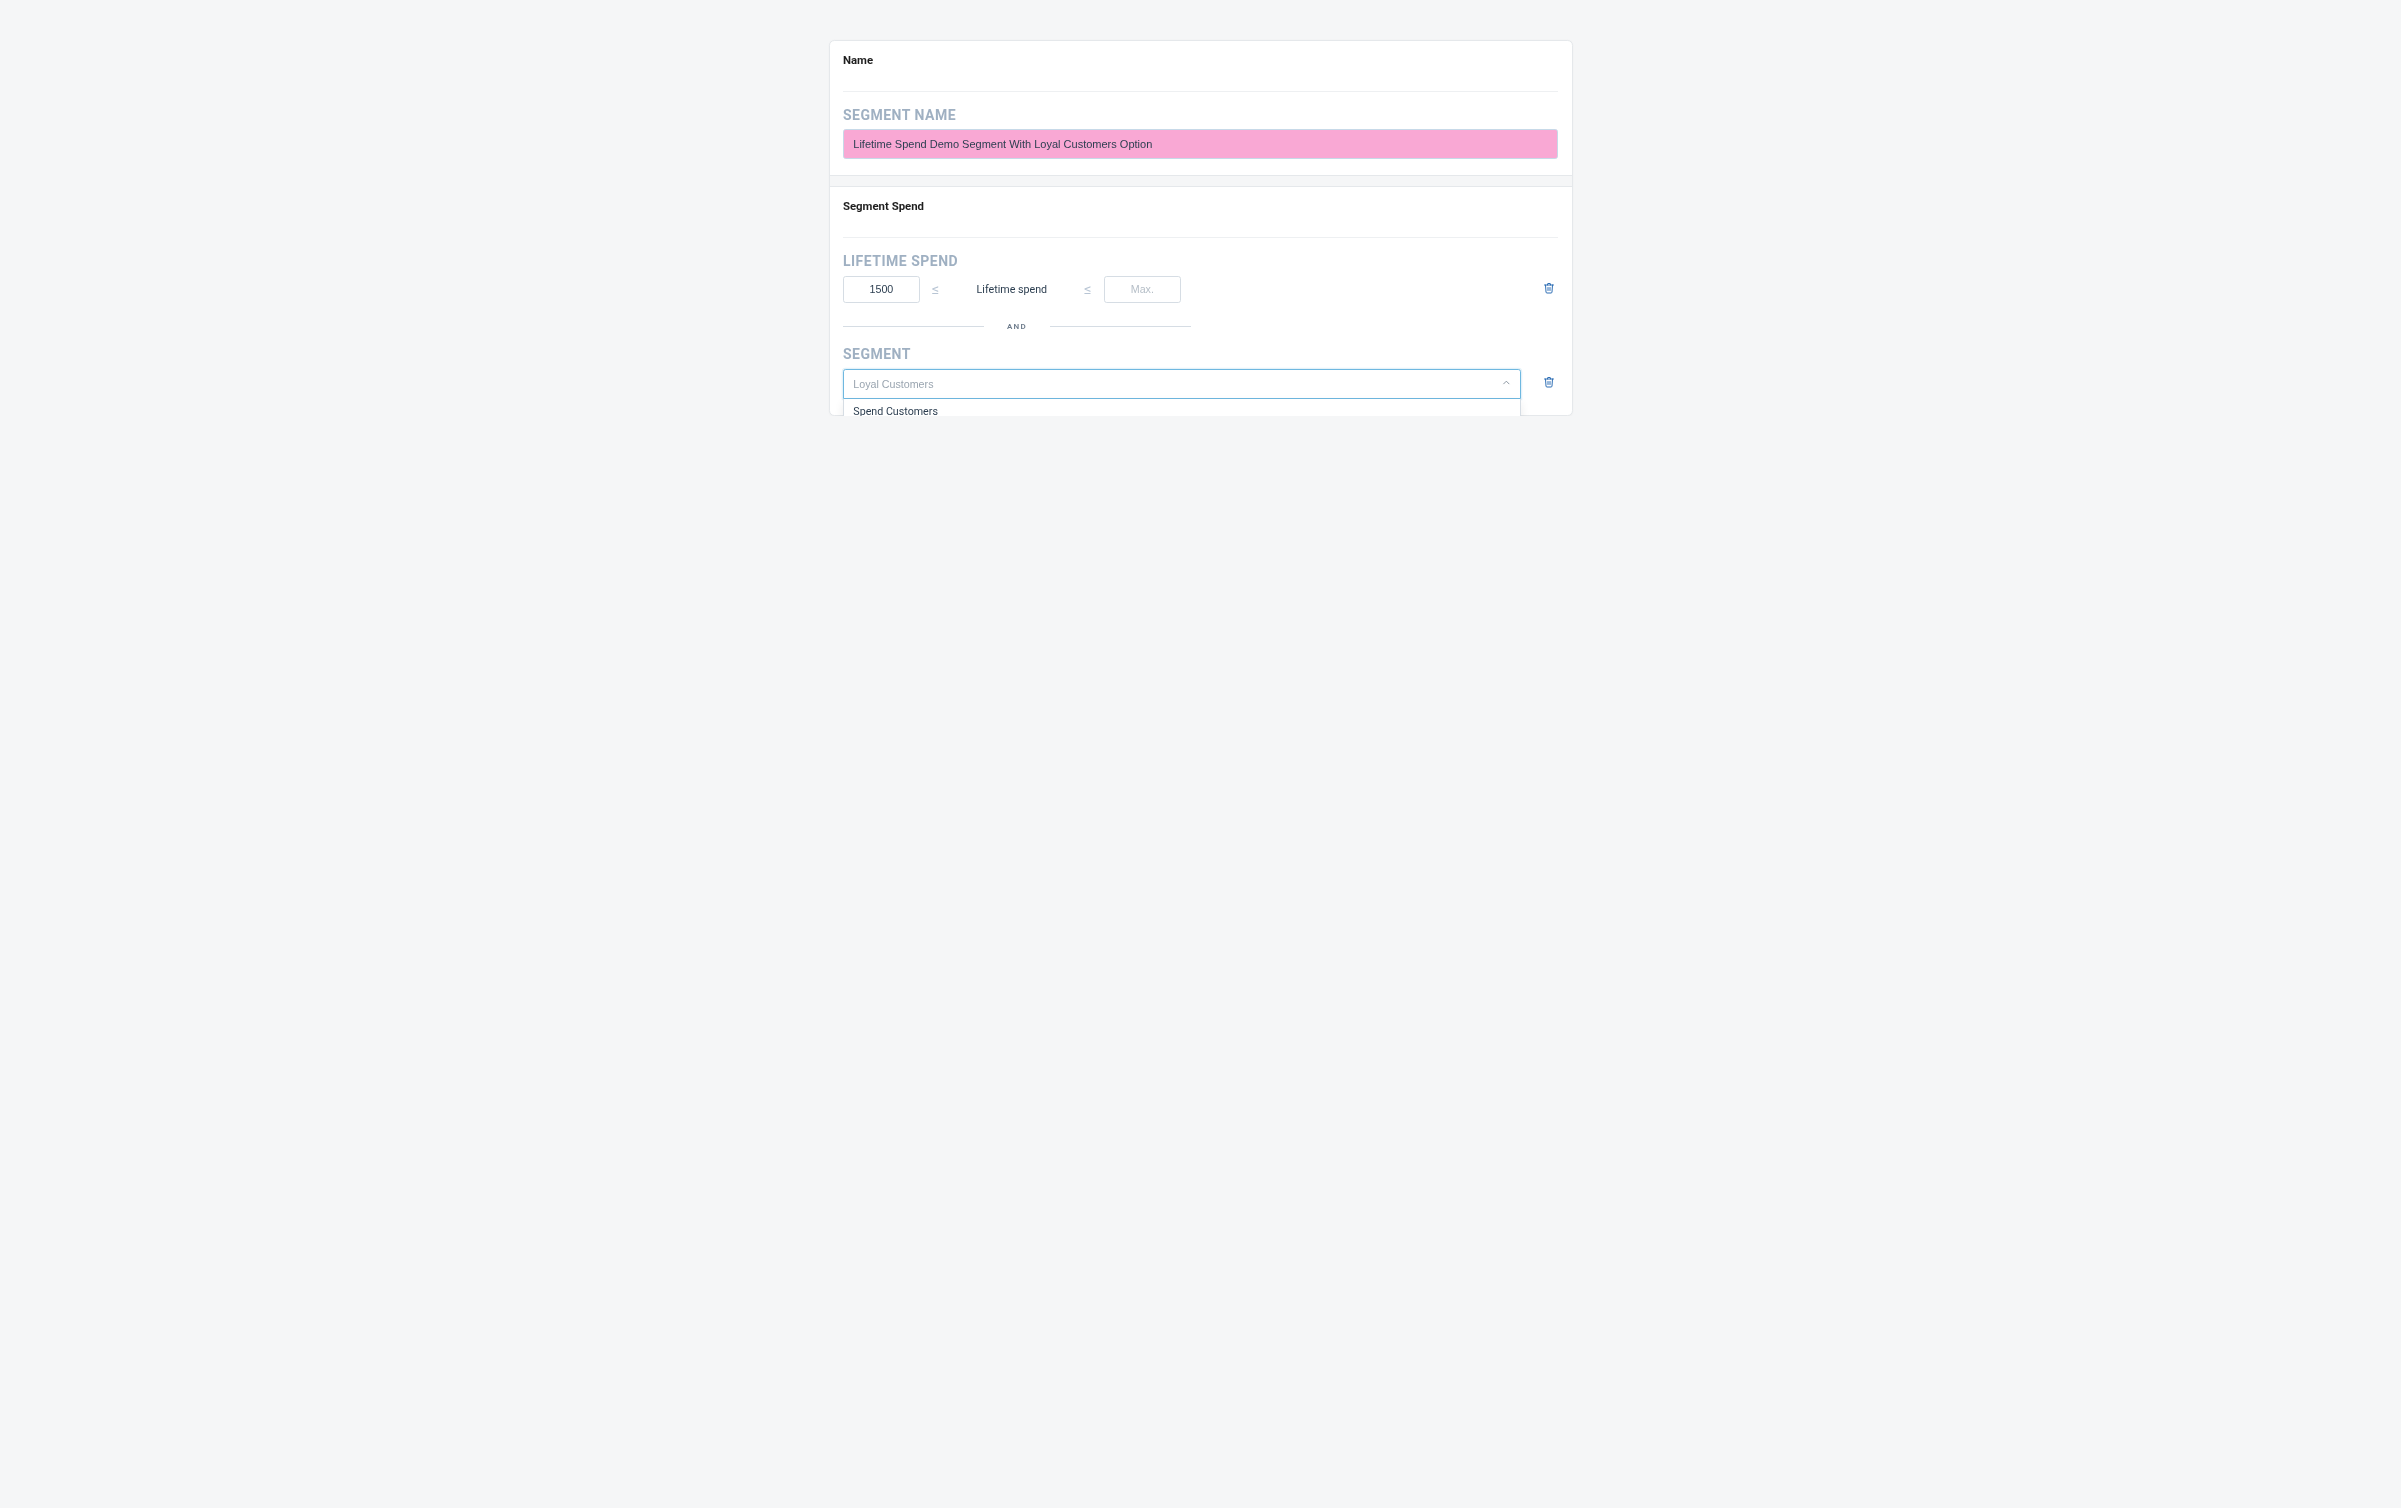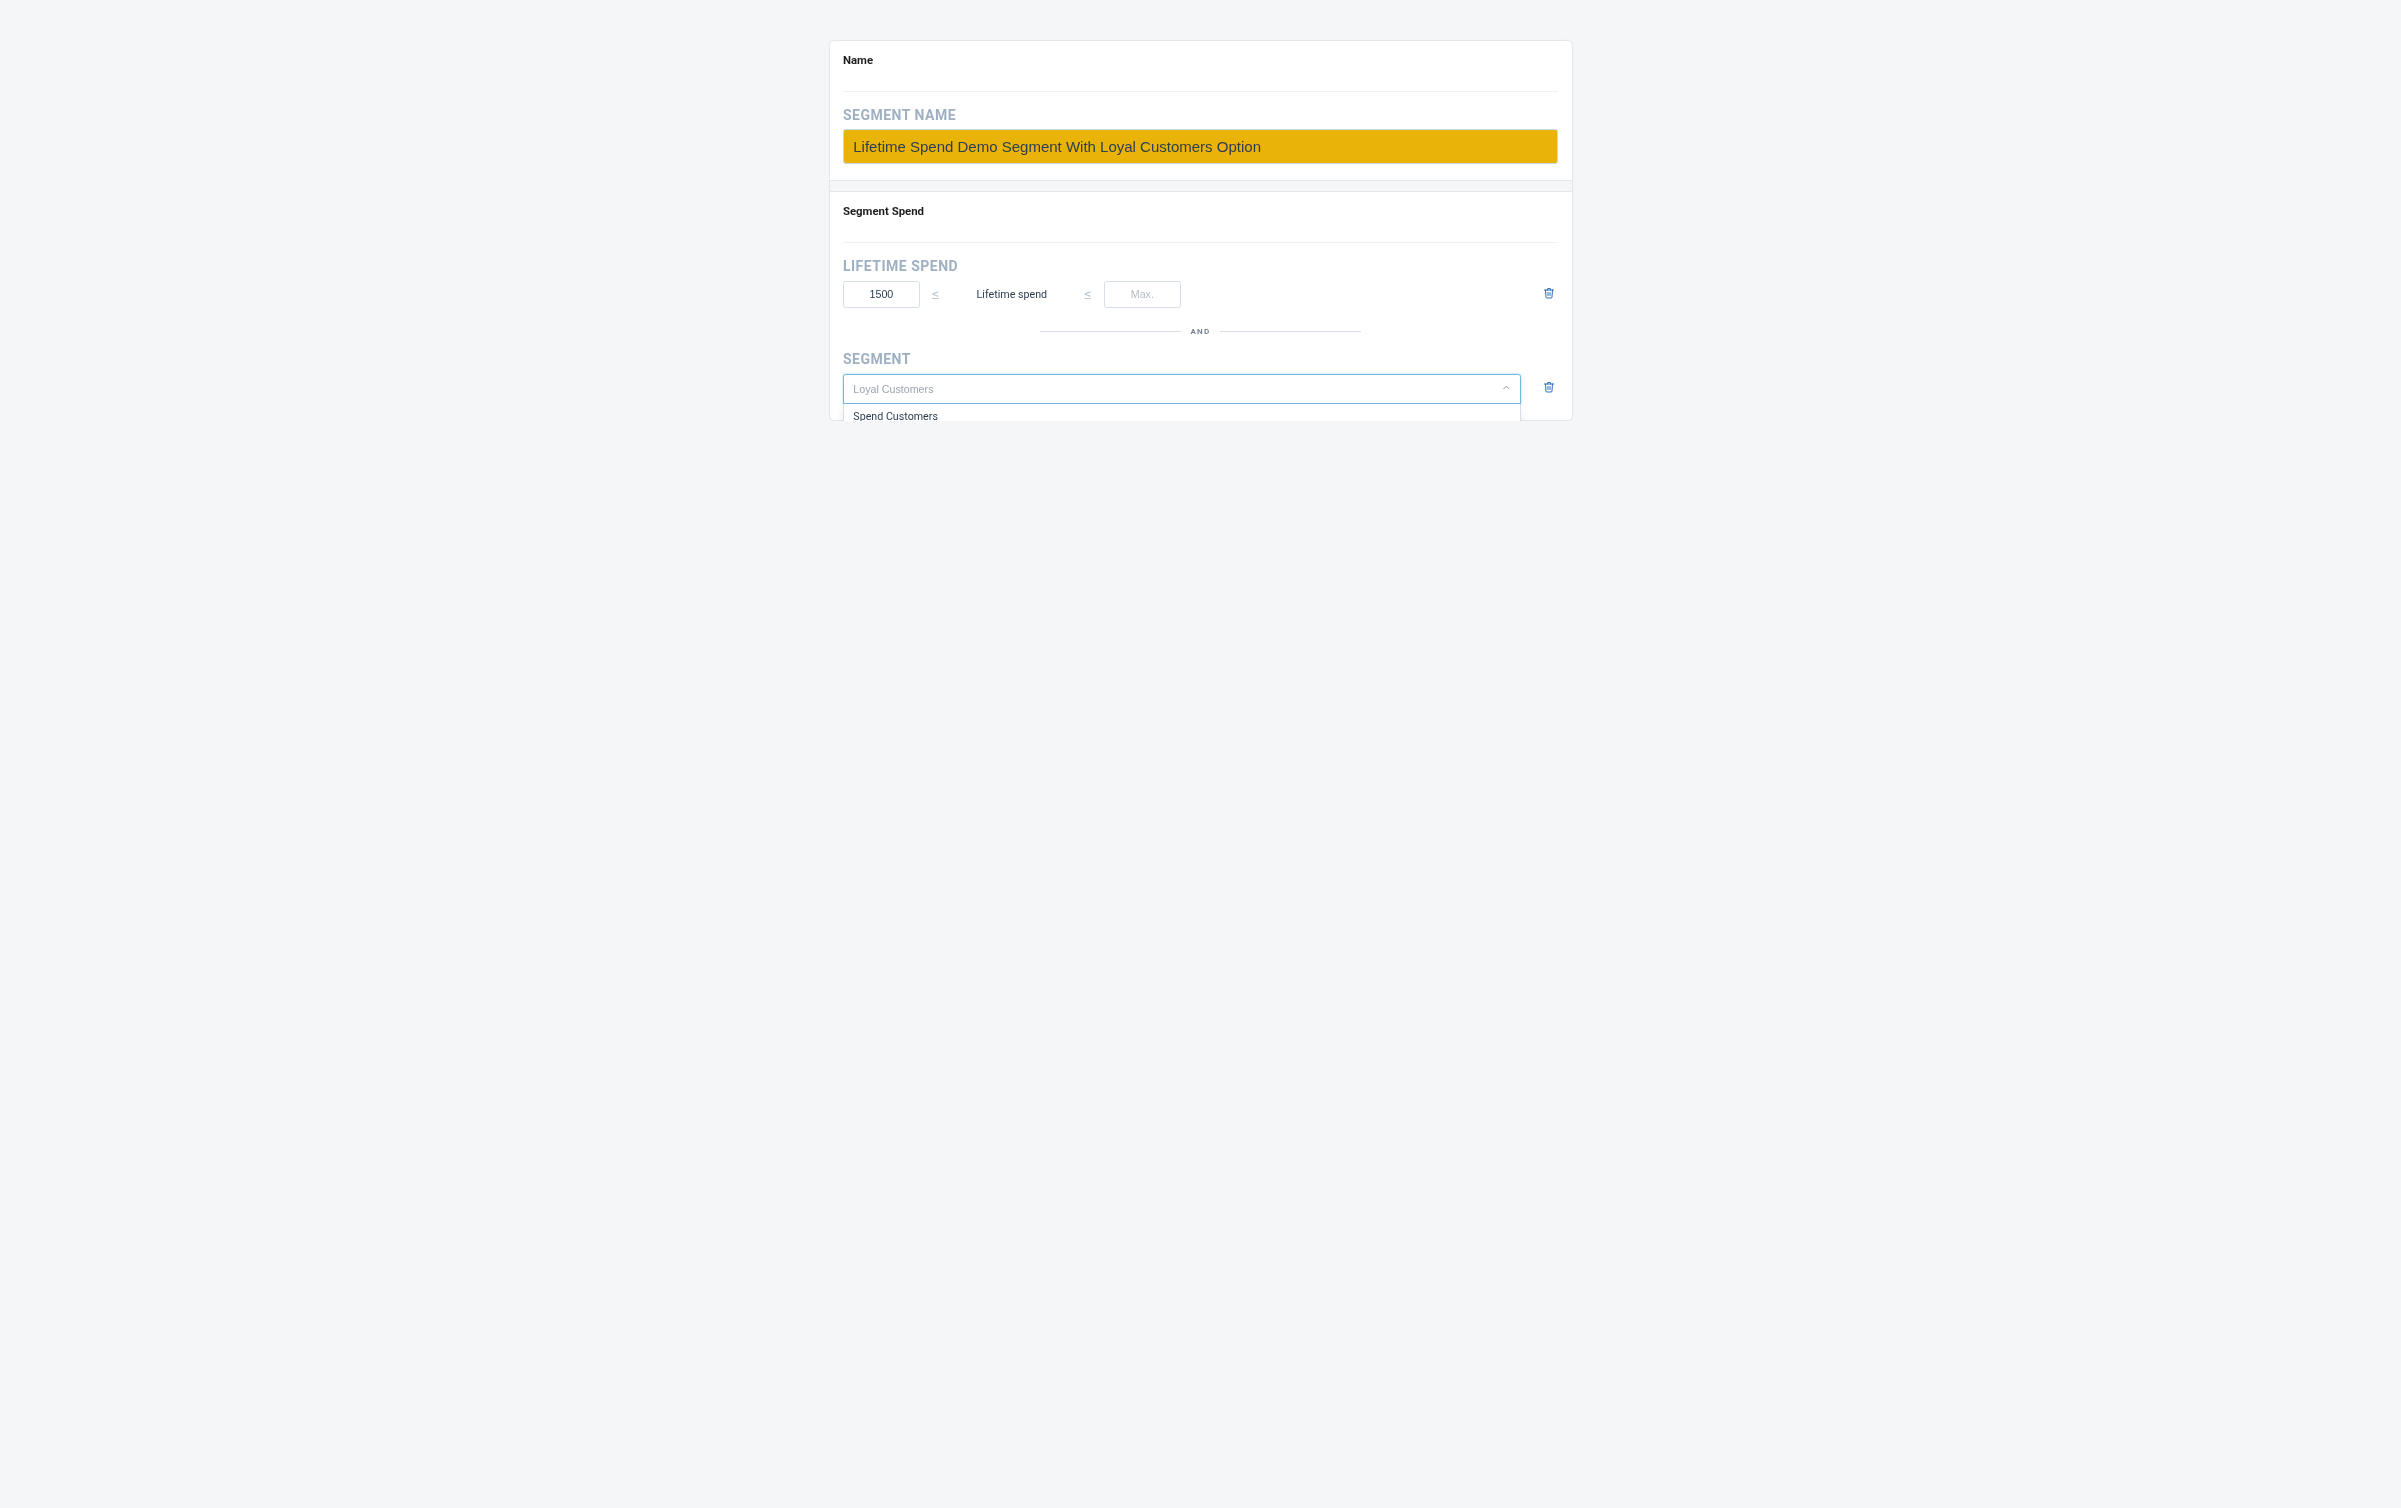--- a/index.html
+++ b/index.html
@@ -41,23 +41,23 @@
     letter-spacing: 0.5px;
     color: #9fb0c2;
     margin-bottom: 6.7px;
     text-transform: uppercase;
   }
   .text-input {
     width: 100%;
     border: 0.7px solid #c7d9e8;
     border-radius: 2.7px;
     padding: 8px 9.4px;
-    font-size: 15px;
-    color: #2c3e50;
-    background: #eab308;
+    font-size: 11px;
+    color: #2c3e50;
+    background: #f9a8d4;
   }
   .rule-row {
     display: flex;
     align-items: center;
     gap: 12px;
   }
   .num-input {
     width: 77px;
     border: 0.7px solid #d6dde4;
     border-radius: 2.7px;
@@ -87,23 +87,23 @@
     color: #2f6fb5;
     padding: 2.7px;
     display: flex;
     align-items: center;
     justify-content: center;
   }
   .trash-btn svg { width: 12px; height: 12px; }
   .and-divider {
     display: flex;
     align-items: center;
-    justify-content: center;
+    justify-content: flex-start;
     margin: 19px 0 14.7px 0;
-    gap: 9px;
+    gap: 23px;
   }
   .and-divider .line {
     height: 0.7px;
     width: 141px;
     background: #d6dde4;
   }
   .and-divider .label {
     font-size: 8px;
     font-weight: 600;
     letter-spacing: 1.3px;

